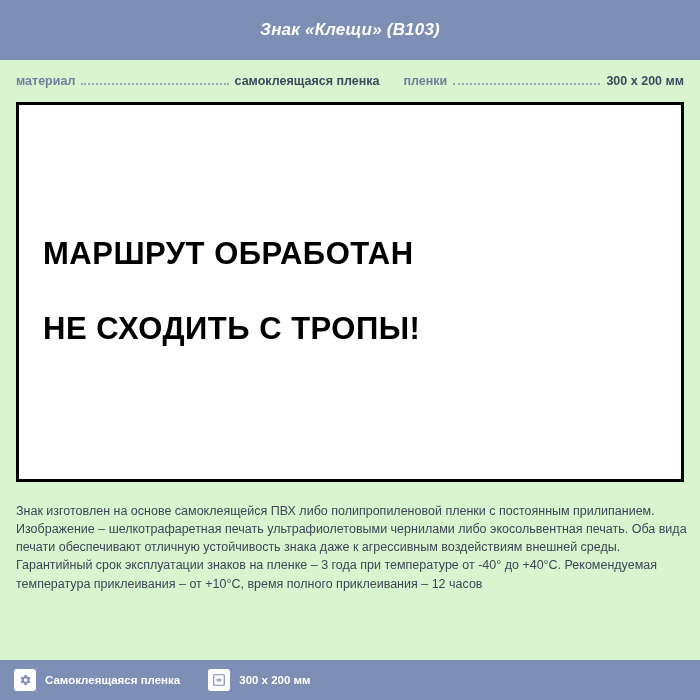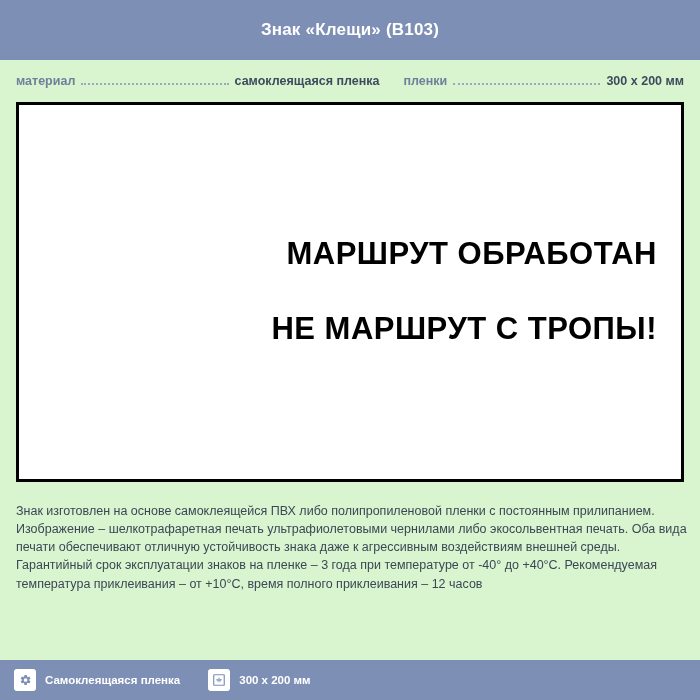--- a/index.html
+++ b/index.html
@@ -28,20 +28,21 @@
     display: flex;
     align-items: center;
     justify-content: center;
     flex: none;
   }
   .header-title {
     color: #ffffff;
     font-size: 17px;
     font-weight: bold;
     letter-spacing: 0.2px;
+    font-style: italic;
   }
   
   .specbar {
     flex: none;
     height: 42px;
     display: flex;
     align-items: center;
     padding: 0 16px;
     box-sizing: border-box;
     color: #6f7f9c;
@@ -80,21 +81,21 @@
     padding: 0 16px;
     box-sizing: border-box;
   }
   .sign {
     background: #ffffff;
     border: 3px solid #000000;
     height: 380px;
     box-sizing: border-box;
     display: flex;
     flex-direction: column;
-    align-items: flex-end;
+    align-items: flex-start;
     justify-content: center;
     padding: 10px 24px;
   }
   .sign-line {
     color: #000000;
     font-weight: bold;
     text-align: center;
     line-height: 1.18;
     letter-spacing: 0.5px;
   }
@@ -166,21 +167,21 @@
     </div>
   </div>
 
   <div class="sign-wrap">
     <div class="sign">
       <div class="sign-block-1">
         <div class="sign-line">МАРШРУТ ОБРАБОТАН</div>
       </div>
       <div class="sign-gap"></div>
       <div class="sign-block-2">
-        <div class="sign-line">НЕ МАРШРУТ С ТРОПЫ!</div>
+        <div class="sign-line">НЕ СХОДИТЬ С ТРОПЫ!</div>
       </div>
     </div>
   </div>
 
   <div class="desc">Знак изготовлен на основе самоклеящейся ПВХ либо полипропиленовой пленки с постоянным прилипанием. Изображение – шелкотрафаретная печать ультрафиолетовыми чернилами либо экосольвентная печать. Оба вида печати обеспечивают отличную устойчивость знака даже к агрессивным воздействиям внешней среды. Гарантийный срок эксплуатации знаков на пленке – 3 года при температуре от -40° до +40°C. Рекомендуемая температура приклеивания – от +10°C, время полного приклеивания – 12 часов</div>
 
   <div class="footer">
     <div class="footer-item">
       <span class="footer-icon">
         <svg width="14" height="14" viewBox="0 0 24 24" fill="#7e8fb5" aria-hidden="true">

